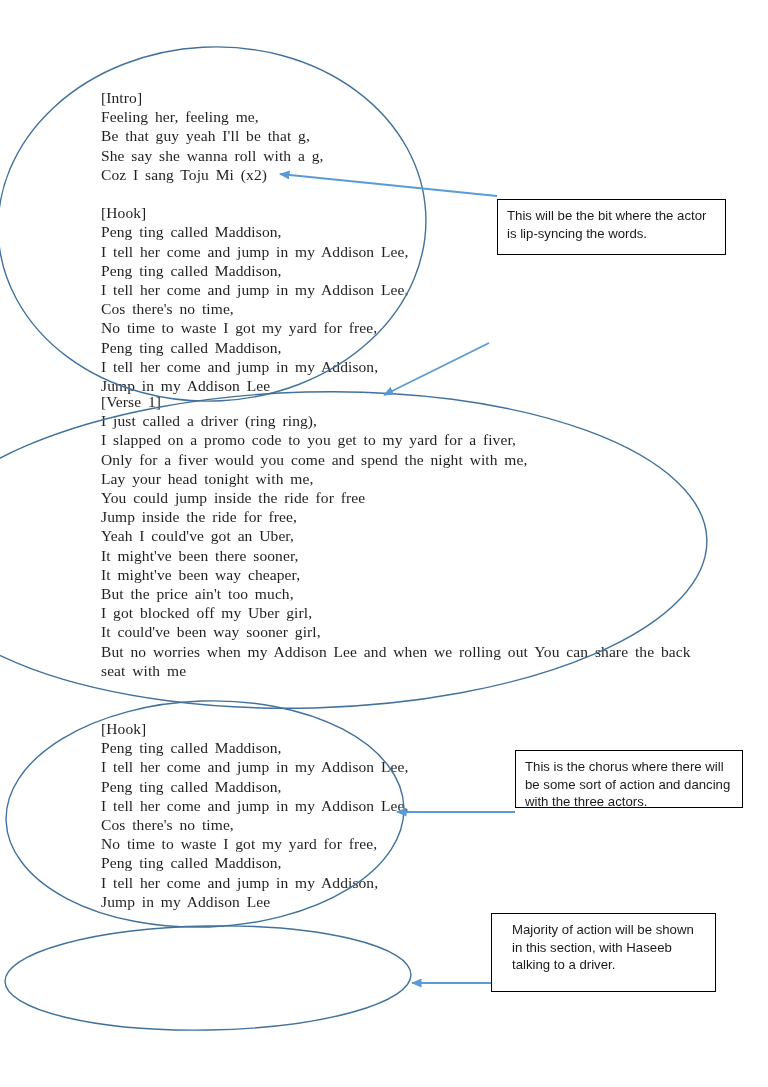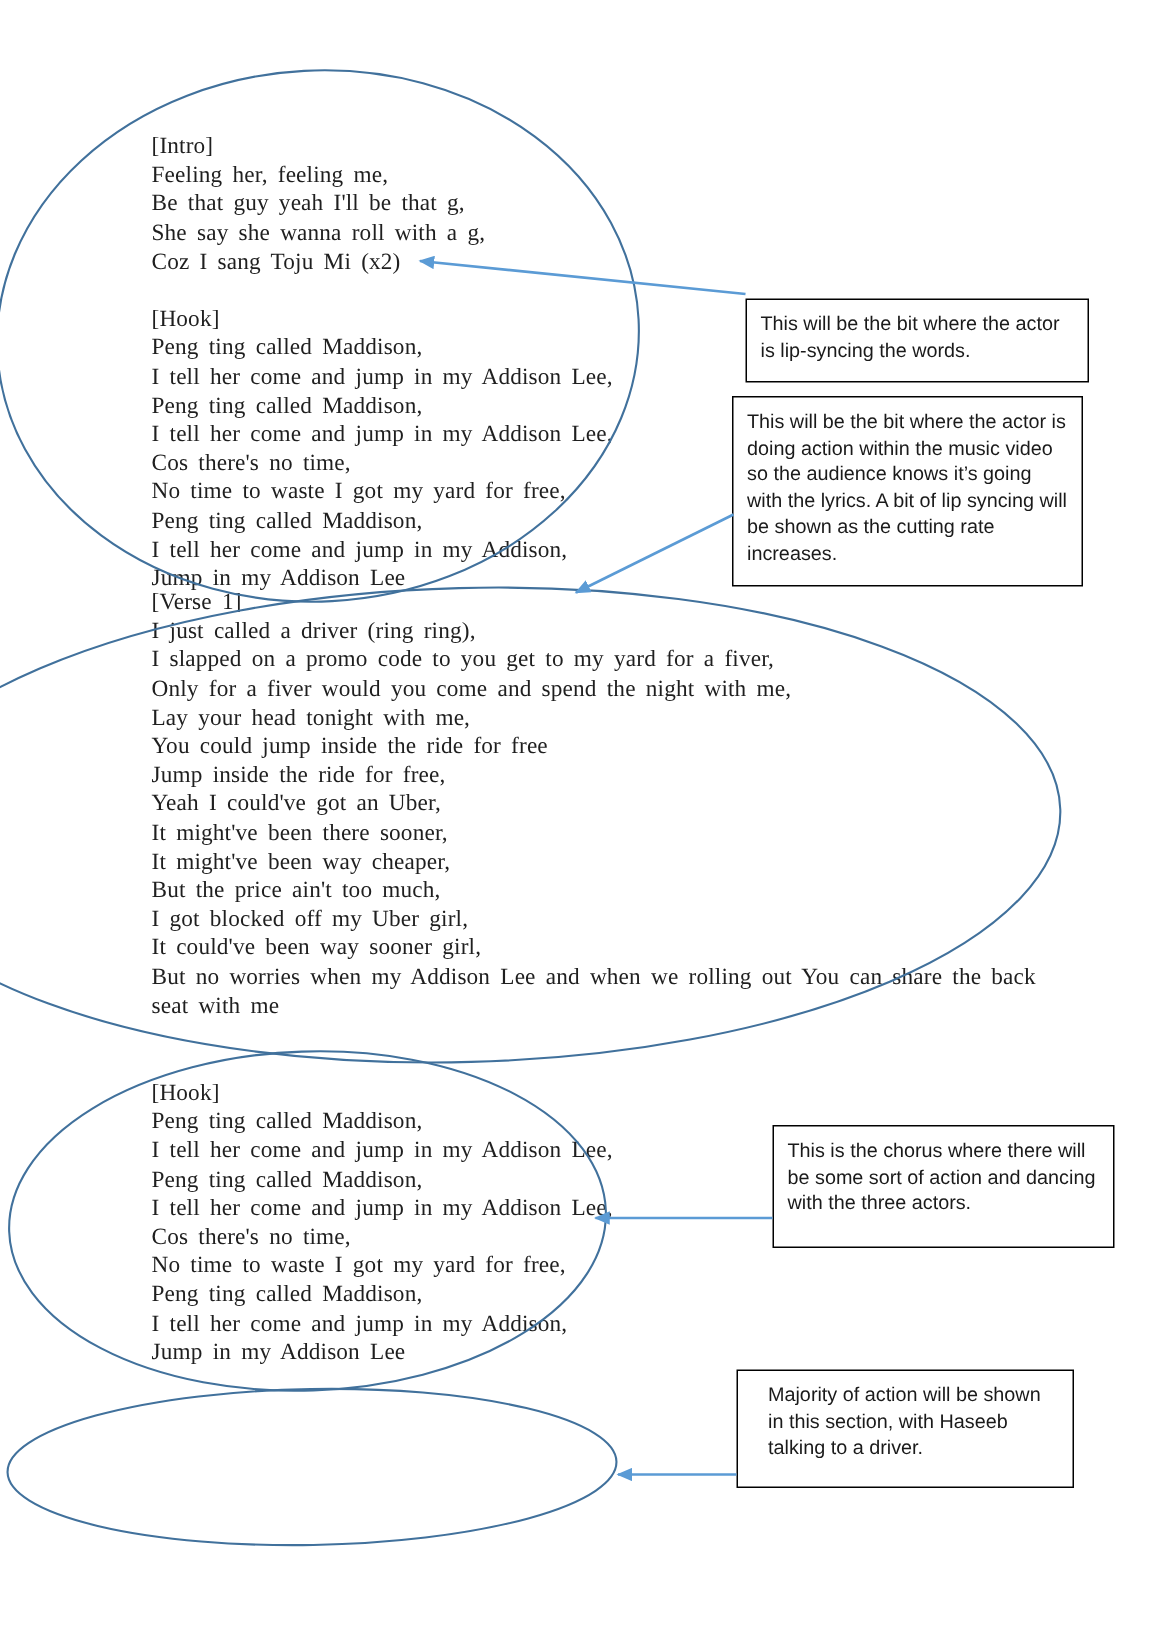--- a/index.html
+++ b/index.html
@@ -47,25 +47,22 @@
 
   <div class="lyrics" id="lyrics-verse1" style="left:90px;top:392px;width:600px;"><div class="lyric-line">[Verse 1]</div><div class="lyric-line">I just called a driver (ring ring),</div><div class="lyric-line">I slapped on a promo code to you get to my yard for a fiver,</div><div class="lyric-line">Only for a fiver would you come and spend the night with me,</div><div class="lyric-line">Lay your head tonight with me,</div><div class="lyric-line">You could jump inside the ride for free</div><div class="lyric-line">Jump inside the ride for free,</div><div class="lyric-line">Yeah I could've got an Uber,</div><div class="lyric-line">It might've been there sooner,</div><div class="lyric-line">It might've been way cheaper,</div><div class="lyric-line">But the price ain't too much,</div><div class="lyric-line">I got blocked off my Uber girl,</div><div class="lyric-line">It could've been way sooner girl,</div><div class="lyric-line">But no worries when my Addison Lee and when we rolling out You can share the back seat with me</div></div>
 
   <div class="lyrics" id="lyrics-hook2" style="left:90px;top:719px;width:420px;"><div class="lyric-line">[Hook]</div><div class="lyric-line">Peng ting called Maddison,</div><div class="lyric-line">I tell her come and jump in my Addison Lee,</div><div class="lyric-line">Peng ting called Maddison,</div><div class="lyric-line">I tell her come and jump in my Addison Lee,</div><div class="lyric-line">Cos there's no time,</div><div class="lyric-line">No time to waste I got my yard for free,</div><div class="lyric-line">Peng ting called Maddison,</div><div class="lyric-line">I tell her come and jump in my Addison,</div><div class="lyric-line">Jump in my Addison Lee</div></div>
 
 
   <div class="callout" style="left:497px;top:163px;width:229px;height:56px;margin-top:36px;">
     <span>This will be the bit where the actor is lip-syncing the words.</span>
   </div>
 
-  <div class="callout" style="left:488px;top:264px;width:234px;height:127px;">
-    <span>This will be the bit where the actor is doing action within the music video so the audience knows it’s going with the lyrics. A bit of lip syncing will be shown as the cutting rate increases.</span>
-  </div>
 
-  <div class="callout" style="left:515px;top:750px;width:228px;height:82px;">
+  <div class="callout" style="left:515px;top:750px;width:228px;height:58px;">
     <span>This is the chorus where there will be some sort of action and dancing with the three actors.</span>
   </div>
 
   <div class="callout" style="left:491px;top:913px;width:225px;height:79px;padding-left:20px;">
     <span>Majority of action will be shown in this section, with Haseeb talking to a driver.</span>
   </div>
 
   <svg id="overlay" width="768" height="1087" viewBox="0 0 768 1087">
     <defs>
       <marker id="arrowhead" markerWidth="11" markerHeight="9" refX="9.5" refY="4.5" orient="auto" markerUnits="userSpaceOnUse">

